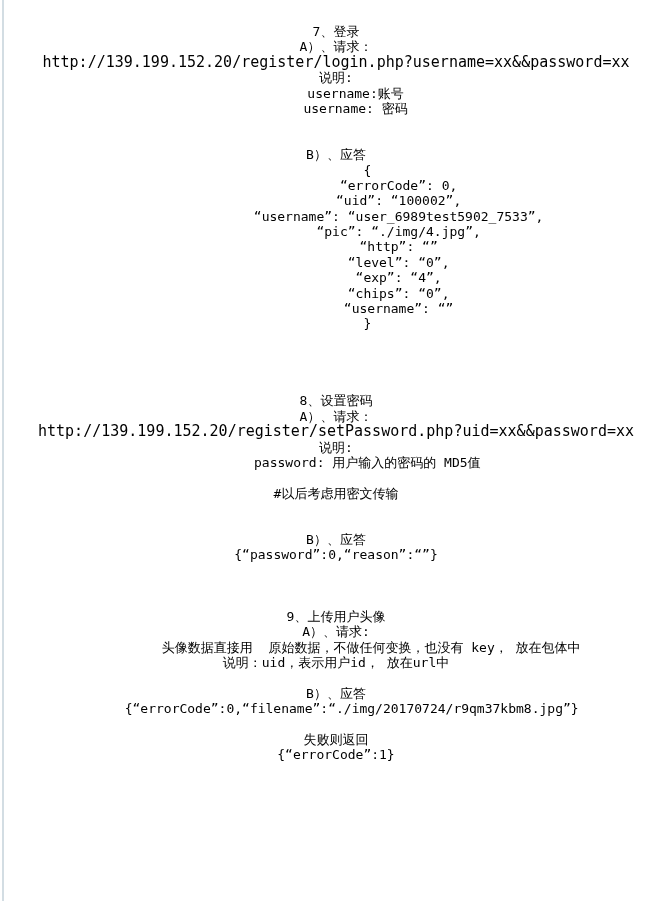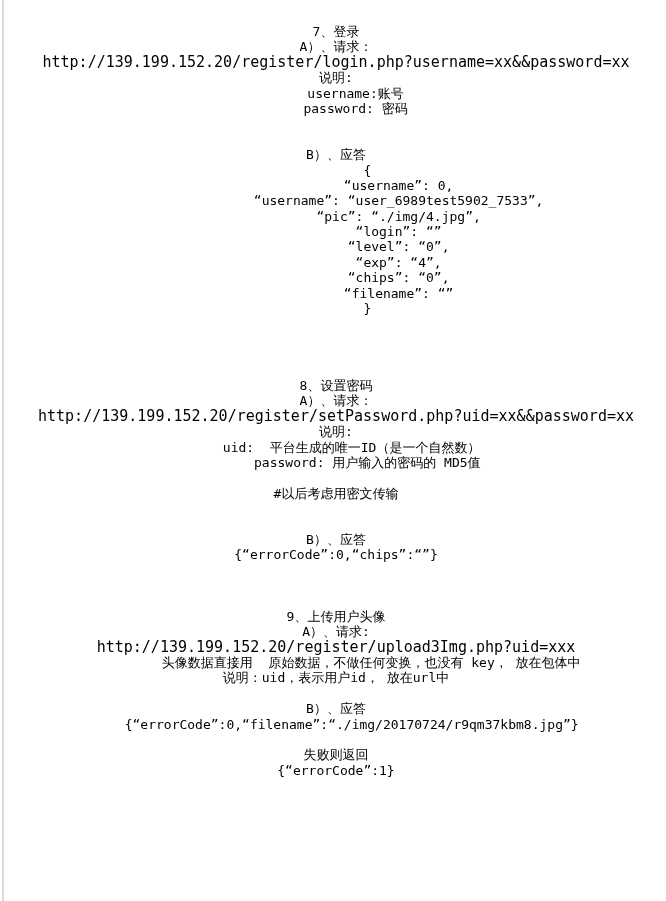--- a/index.html
+++ b/index.html
@@ -57,64 +57,63 @@
 <div id="gutter-rule"></div>
 
 <div id="doc">
 
   <div>
     <div class="line sec-head">7、登录</div>
     <div class="line">A）、请求：</div>
     <div class="line url">http://139.199.152.20/register/login.php?username=xx&amp;&amp;password=xx</div>
     <div class="line">说明:</div>
     <div class="line">     username:账号</div>
-    <div class="line">     password: 密码</div>
+    <div class="line">     username: 密码</div>
     <div class="blank">&nbsp;</div>
     <div class="blank">&nbsp;</div>
     <div class="line">B）、应答</div>
     <div class="line json-line">        {</div>
-    <div class="line json-line">                “username”: 0,</div>
+    <div class="line json-line">                “errorCode”: 0,</div>
+    <div class="line json-line">                “uid”: “100002”,</div>
     <div class="line json-line">                “username”: “user_6989test5902_7533”,</div>
     <div class="line json-line">                “pic”: “./img/4.jpg”,</div>
-    <div class="line json-line">                “login”: “”</div>
+    <div class="line json-line">                “http”: “”</div>
     <div class="line json-line">                “level”: “0”,</div>
     <div class="line json-line">                “exp”: “4”,</div>
     <div class="line json-line">                “chips”: “0”,</div>
-    <div class="line json-line">                “filename”: “”</div>
+    <div class="line json-line">                “username”: “”</div>
     <div class="line json-line">        }</div>
   </div>
 
   <div class="blank">&nbsp;</div>
   <div class="blank">&nbsp;</div>
   <div class="blank">&nbsp;</div>
   <div class="blank">&nbsp;</div>
 
   <div>
     <div class="line sec-head">8、设置密码</div>
     <div class="line">A）、请求：</div>
     <div class="line url">http://139.199.152.20/register/setPassword.php?uid=xx&amp;&amp;password=xx</div>
     <div class="line">说明:</div>
-    <div class="line">    uid:  平台生成的唯一ID（是一个自然数）</div>
     <div class="line">        password: 用户输入的密码的 MD5值</div>
     <div class="blank">&nbsp;</div>
     <div class="line">#以后考虑用密文传输</div>
     <div class="blank">&nbsp;</div>
     <div class="blank">&nbsp;</div>
     <div class="line">B）、应答</div>
-    <div class="line json-line">{“errorCode”:0,“chips”:“”}</div>
+    <div class="line json-line">{“password”:0,“reason”:“”}</div>
   </div>
 
   <div class="blank">&nbsp;</div>
   <div class="blank">&nbsp;</div>
   <div class="blank">&nbsp;</div>
 
   <div>
     <div class="line sec-head">9、上传用户头像</div>
     <div class="line">A）、请求:</div>
-    <div class="line url">http://139.199.152.20/register/upload3Img.php?uid=xxx</div>
     <div class="line">         头像数据直接用  原始数据，不做任何变换，也没有 key， 放在包体中</div>
     <div class="line">说明：uid，表示用户id， 放在url中</div>
     <div class="blank">&nbsp;</div>
     <div class="line">B）、应答</div>
     <div class="line json-line">    {“errorCode”:0,“filename”:“./img/20170724/r9qm37kbm8.jpg”}</div>
     <div class="blank">&nbsp;</div>
     <div class="line">失败则返回</div>
     <div class="line json-line">{“errorCode”:1}</div>
   </div>
 

